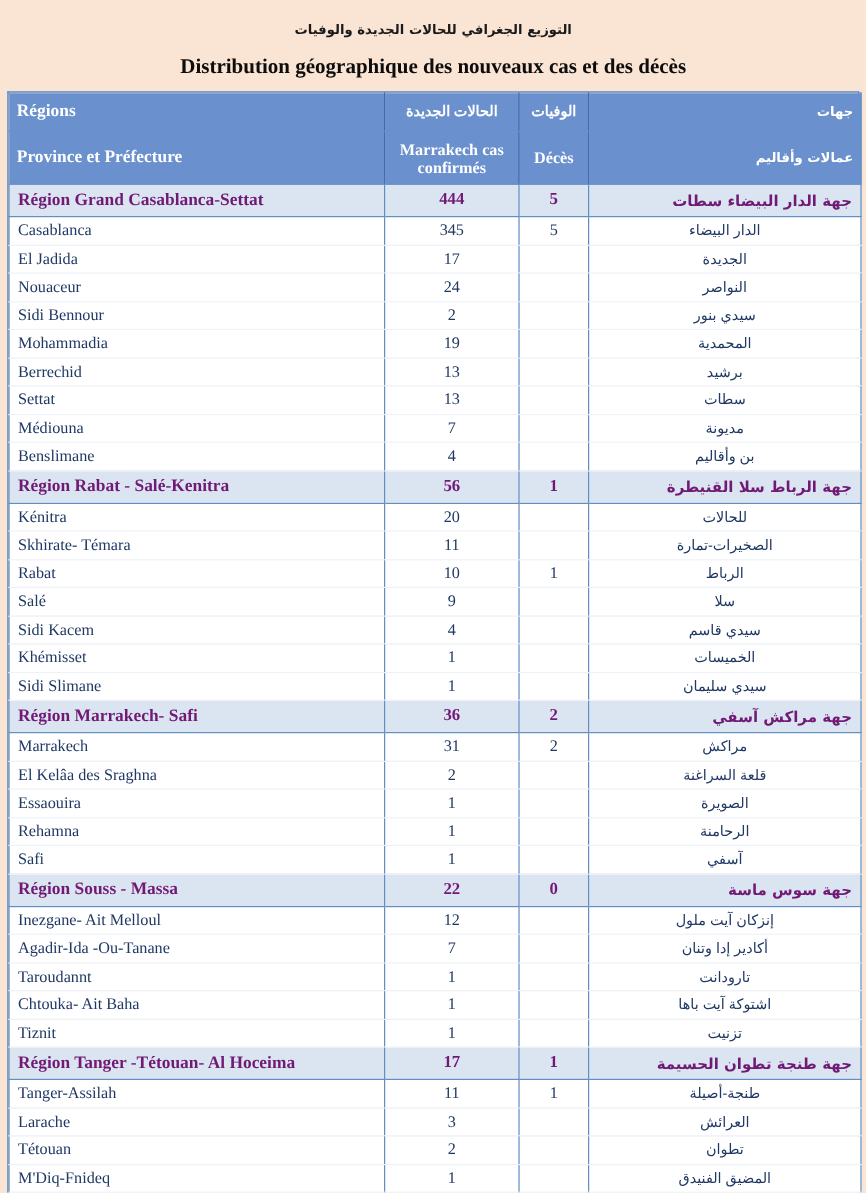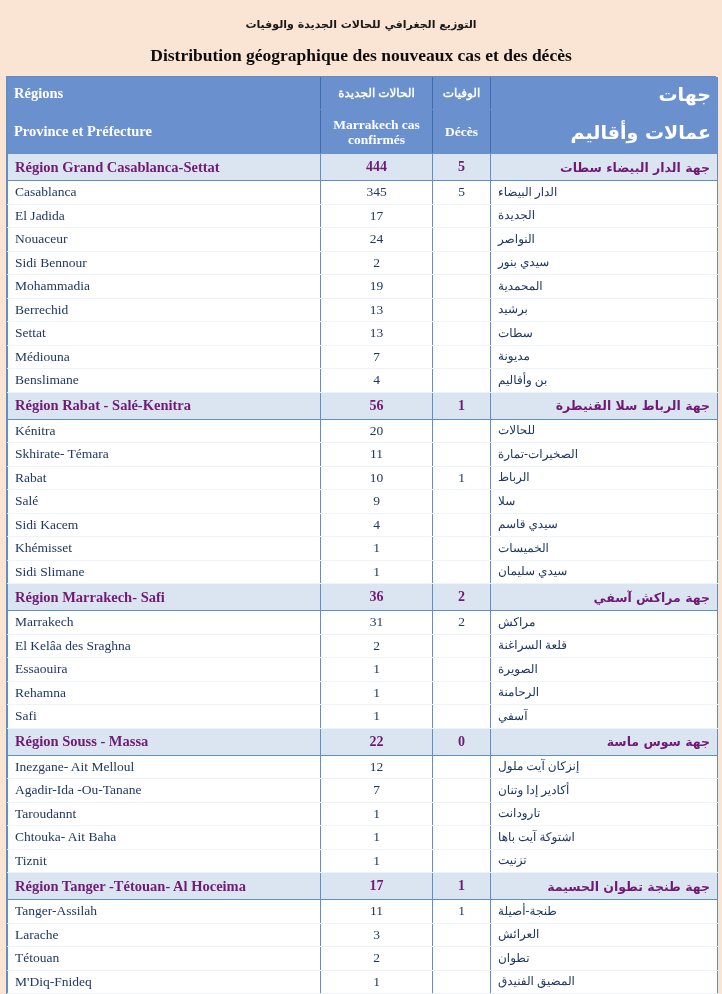--- a/index.html
+++ b/index.html
@@ -87,21 +87,21 @@
   }
   th.h-num {
     text-align: center;
     font-family: "Liberation Serif", "DejaVu Serif", serif;
     font-size: 13.5px;
     line-height: 1.12;
   }
   th.h-ar {
     text-align: right;
     font-family: "DejaVu Sans", "Liberation Sans", sans-serif;
-    font-size: 19px;
+    font-size: 11px;
     direction: rtl;
   }
   th.h-ar-num {
     text-align: center;
     font-family: Liberation Serif, serif;
     font-size: 12px;
     direction: rtl;
   }
 
   
@@ -151,24 +151,24 @@
     text-align: left;
     font-size: 13.5px;
     font-family: "Liberation Serif", "DejaVu Serif", serif;
   }
   tr.prov td.p-num {
     text-align: center;
     font-size: 13.5px;
     font-family: "Liberation Serif", "DejaVu Serif", serif;
   }
   tr.prov td.p-ar {
-    text-align: left;
+    text-align: center;
     font-size: 12px;
     direction: rtl;
-    font-family: Liberation Serif, serif;
+    font-family: Liberation Sans, sans-serif;
   }
 
   
   table.geo td:first-child, table.geo th:first-child { border-left: 1px solid #5f8fc4; }
   table.geo td:last-child,  table.geo th:last-child  { border-right: 1px solid #5f8fc4; }
   table.geo td.p-fr, table.geo td.r-fr { border-right: 1px solid #5f8fc4; }
   table.geo td.p-cases, table.geo td.r-cases { border-right: 1px solid #5f8fc4; }
   table.geo td.p-death, table.geo td.r-death { border-right: 1px solid #5f8fc4; }
 </style>
 </head>

